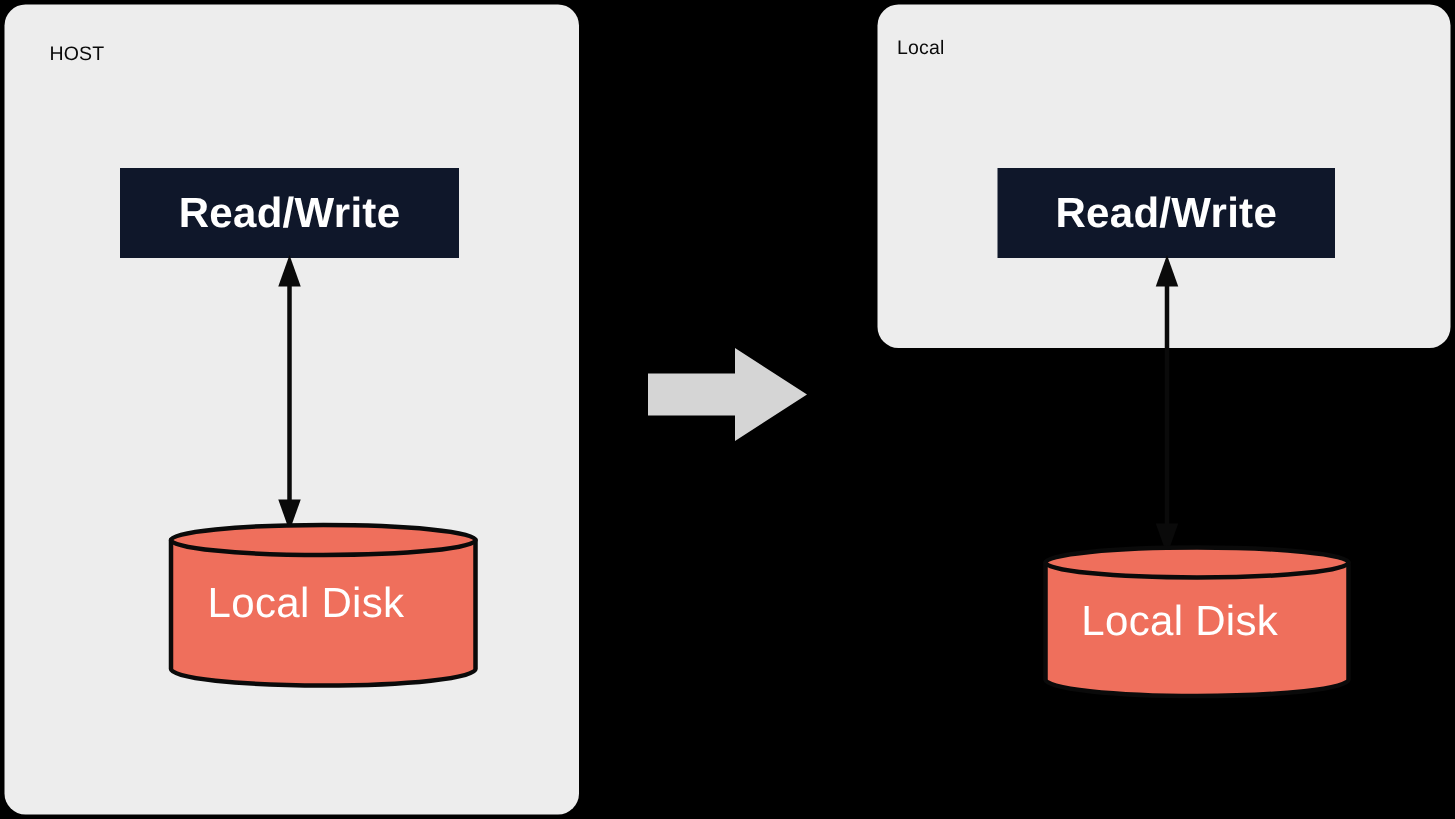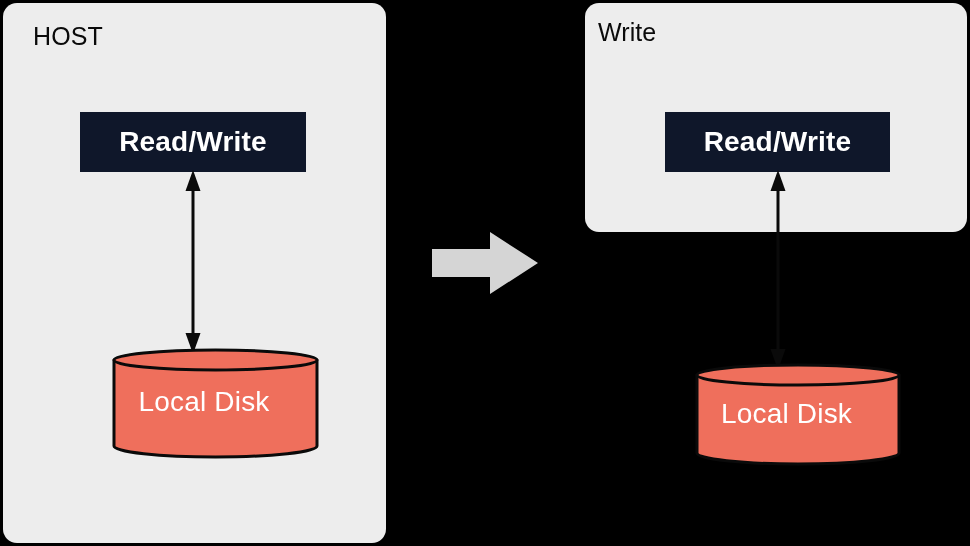--- a/index.html
+++ b/index.html
@@ -26,21 +26,21 @@
     background: #EDEDED;
     border-radius: 14px;
   }
   #panel-host      { left: 3px;   top: 3px;   width: 383px; height: 540px; }
   #panel-gaiadb    { left: 585px; top: 3px;   width: 382px; height: 229px; }
   #panel-remote    { left: 585px; top: 300px; width: 382px; height: 228px; }
 
   .panel-title {
     position: absolute;
     color: #0A0A0A;
-    font-size: 25px;
+    font-size: 13px;
     line-height: 22px;
     letter-spacing: 0.1px;
     white-space: nowrap;
   }
   #title-host    { left: 30px; top: 22px; }
   #title-gaiadb  { left: 13px; top: 18px; }
   #title-remote  { left: 13px; top: 22px; }
 
   
   .rw-box {
@@ -132,21 +132,21 @@
     <div class="cyl-label">Local Disk</div>
   </div>
 
   <div id="transition-arrow">
     <svg width="110" height="66" viewBox="0 0 110 66">
       <polygon points="2,19 60,19 60,2 108,33 60,64 60,47 2,47" fill="#D5D5D5"></polygon>
     </svg>
   </div>
 
   <div class="panel" id="panel-gaiadb">
-    <div class="panel-title" id="title-gaiadb">Write</div>
+    <div class="panel-title" id="title-gaiadb">Local</div>
   </div>
 
   <div class="rw-box" id="rw-gaiadb">
     <span>Read/Write</span>
   </div>
 
   <div class="connector" id="arrow-gaiadb-remote">
     <svg width="46" height="200" viewBox="0 0 46 200">
       <line x1="23" y1="11" x2="23" y2="189" stroke="#0A0A0A" stroke-width="3"></line>
       <polygon points="23,0 15.5,21 30.5,21" fill="#0A0A0A"></polygon>

